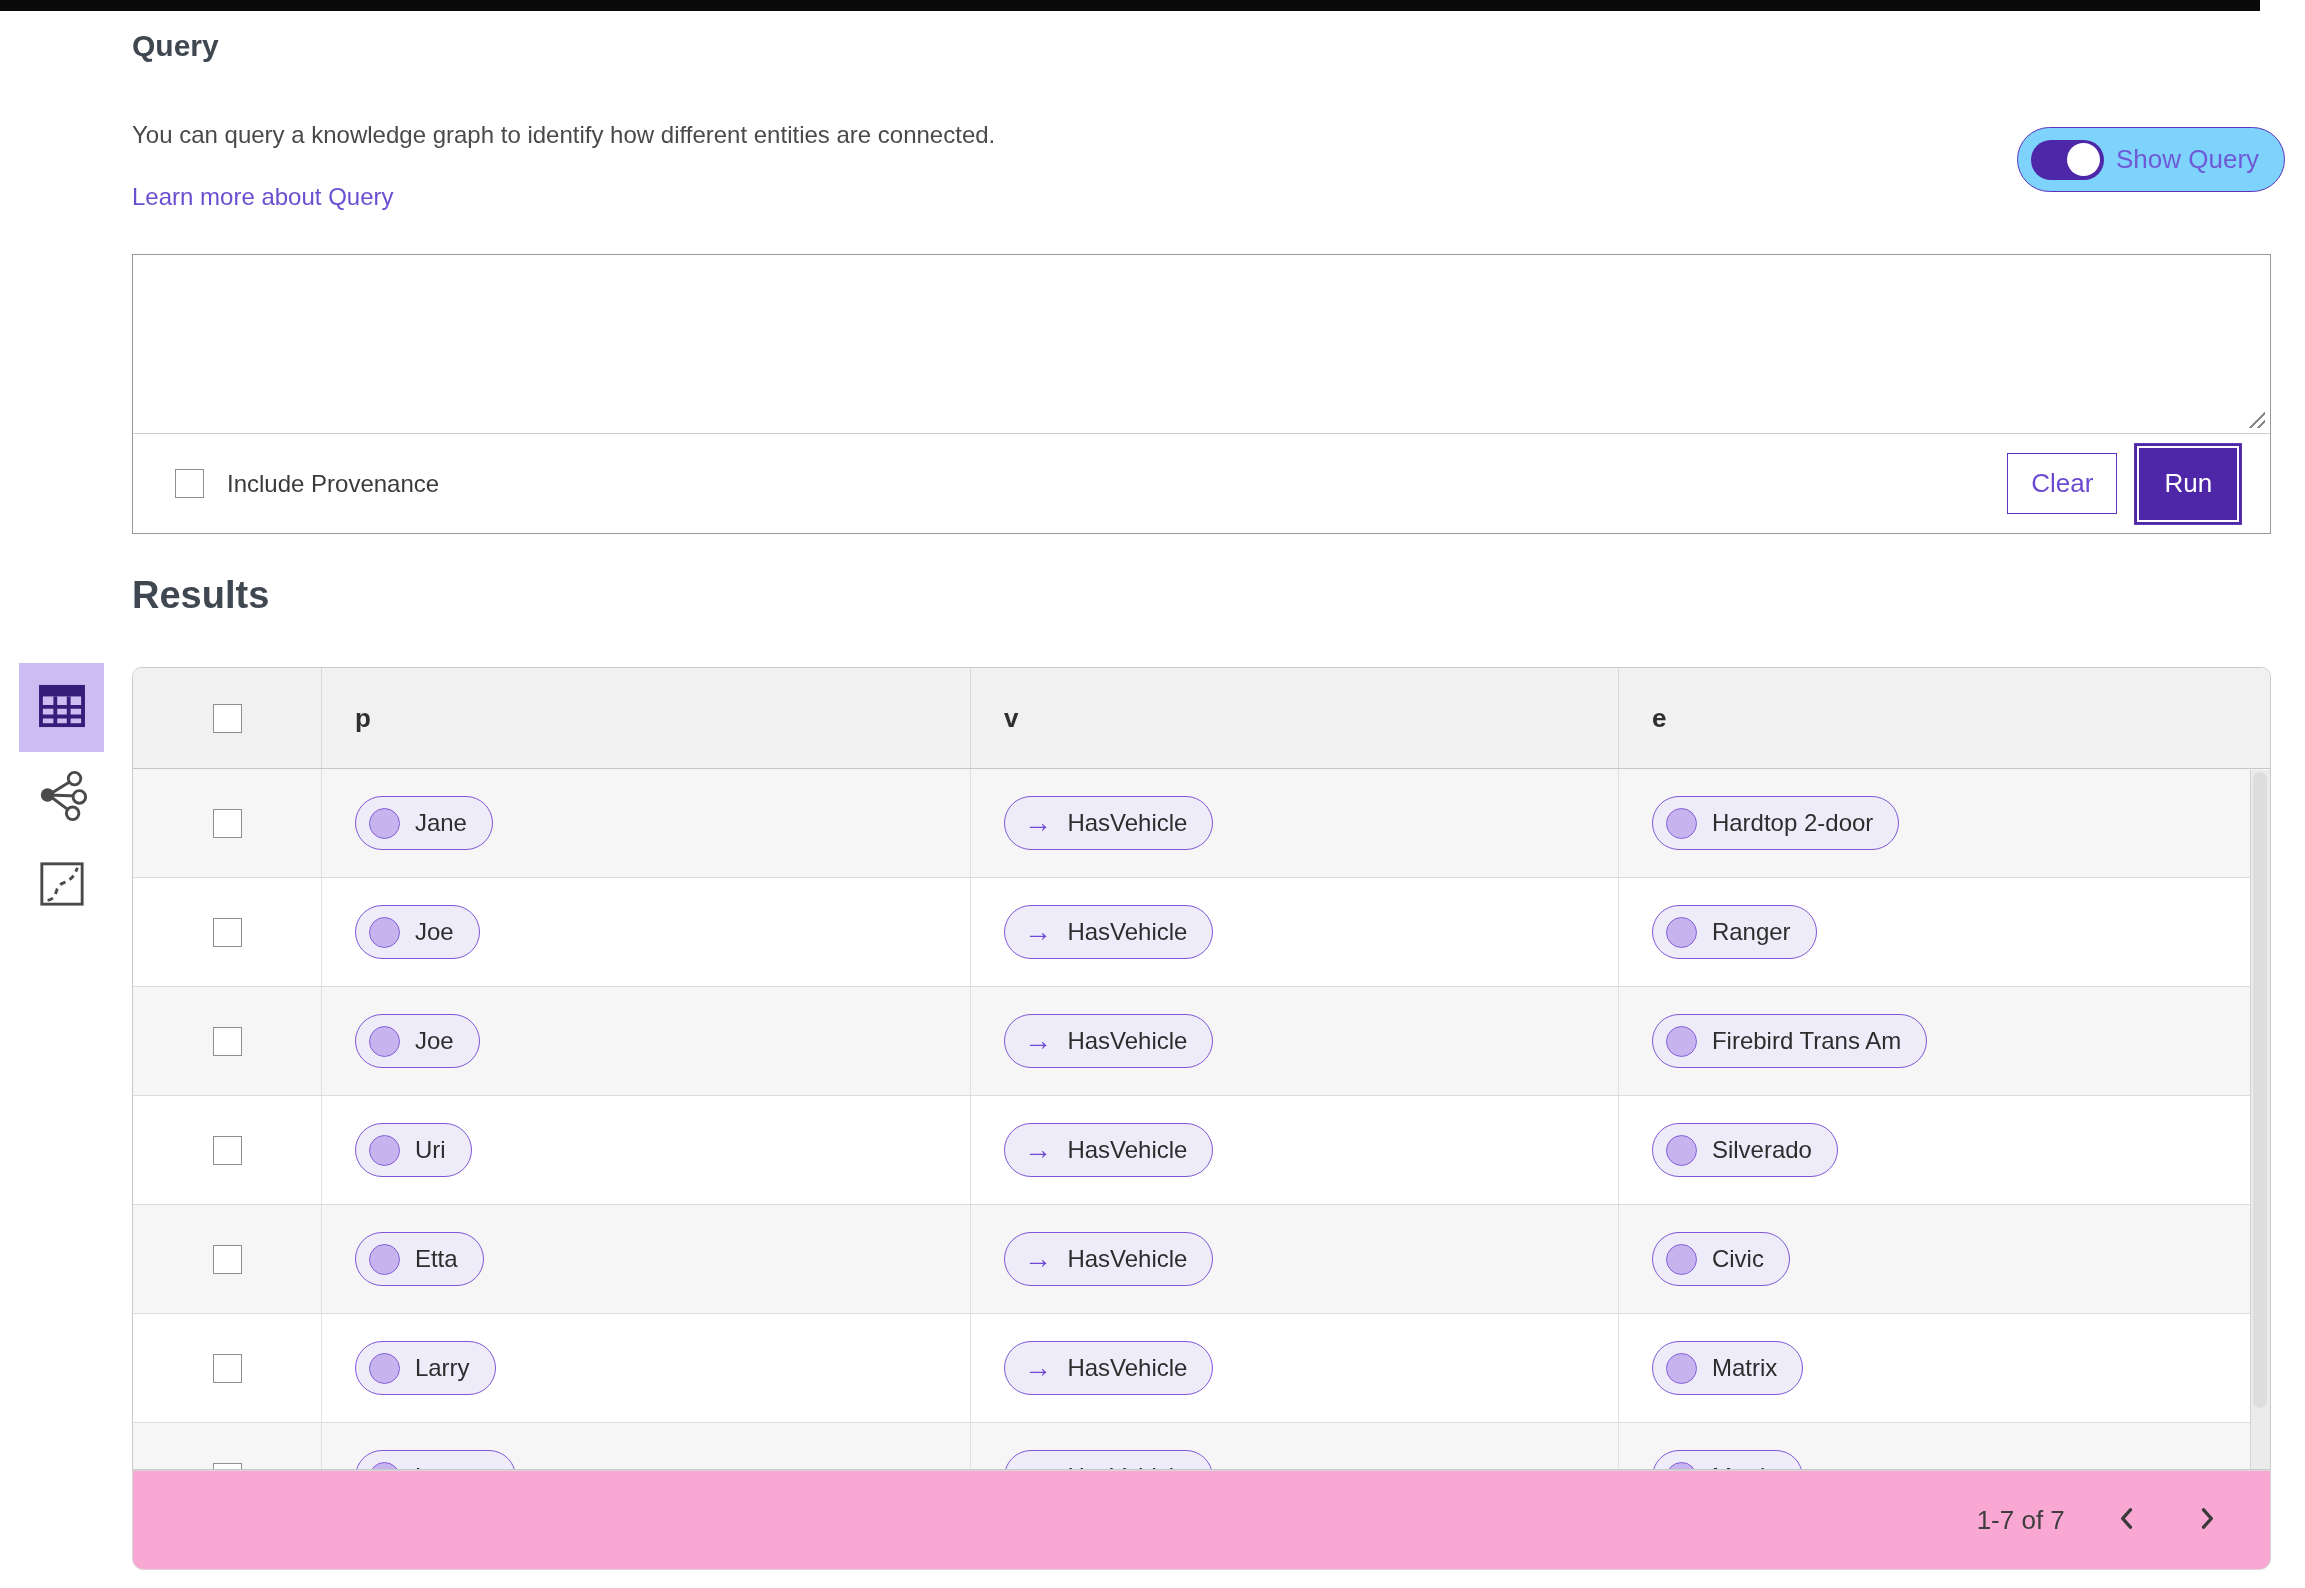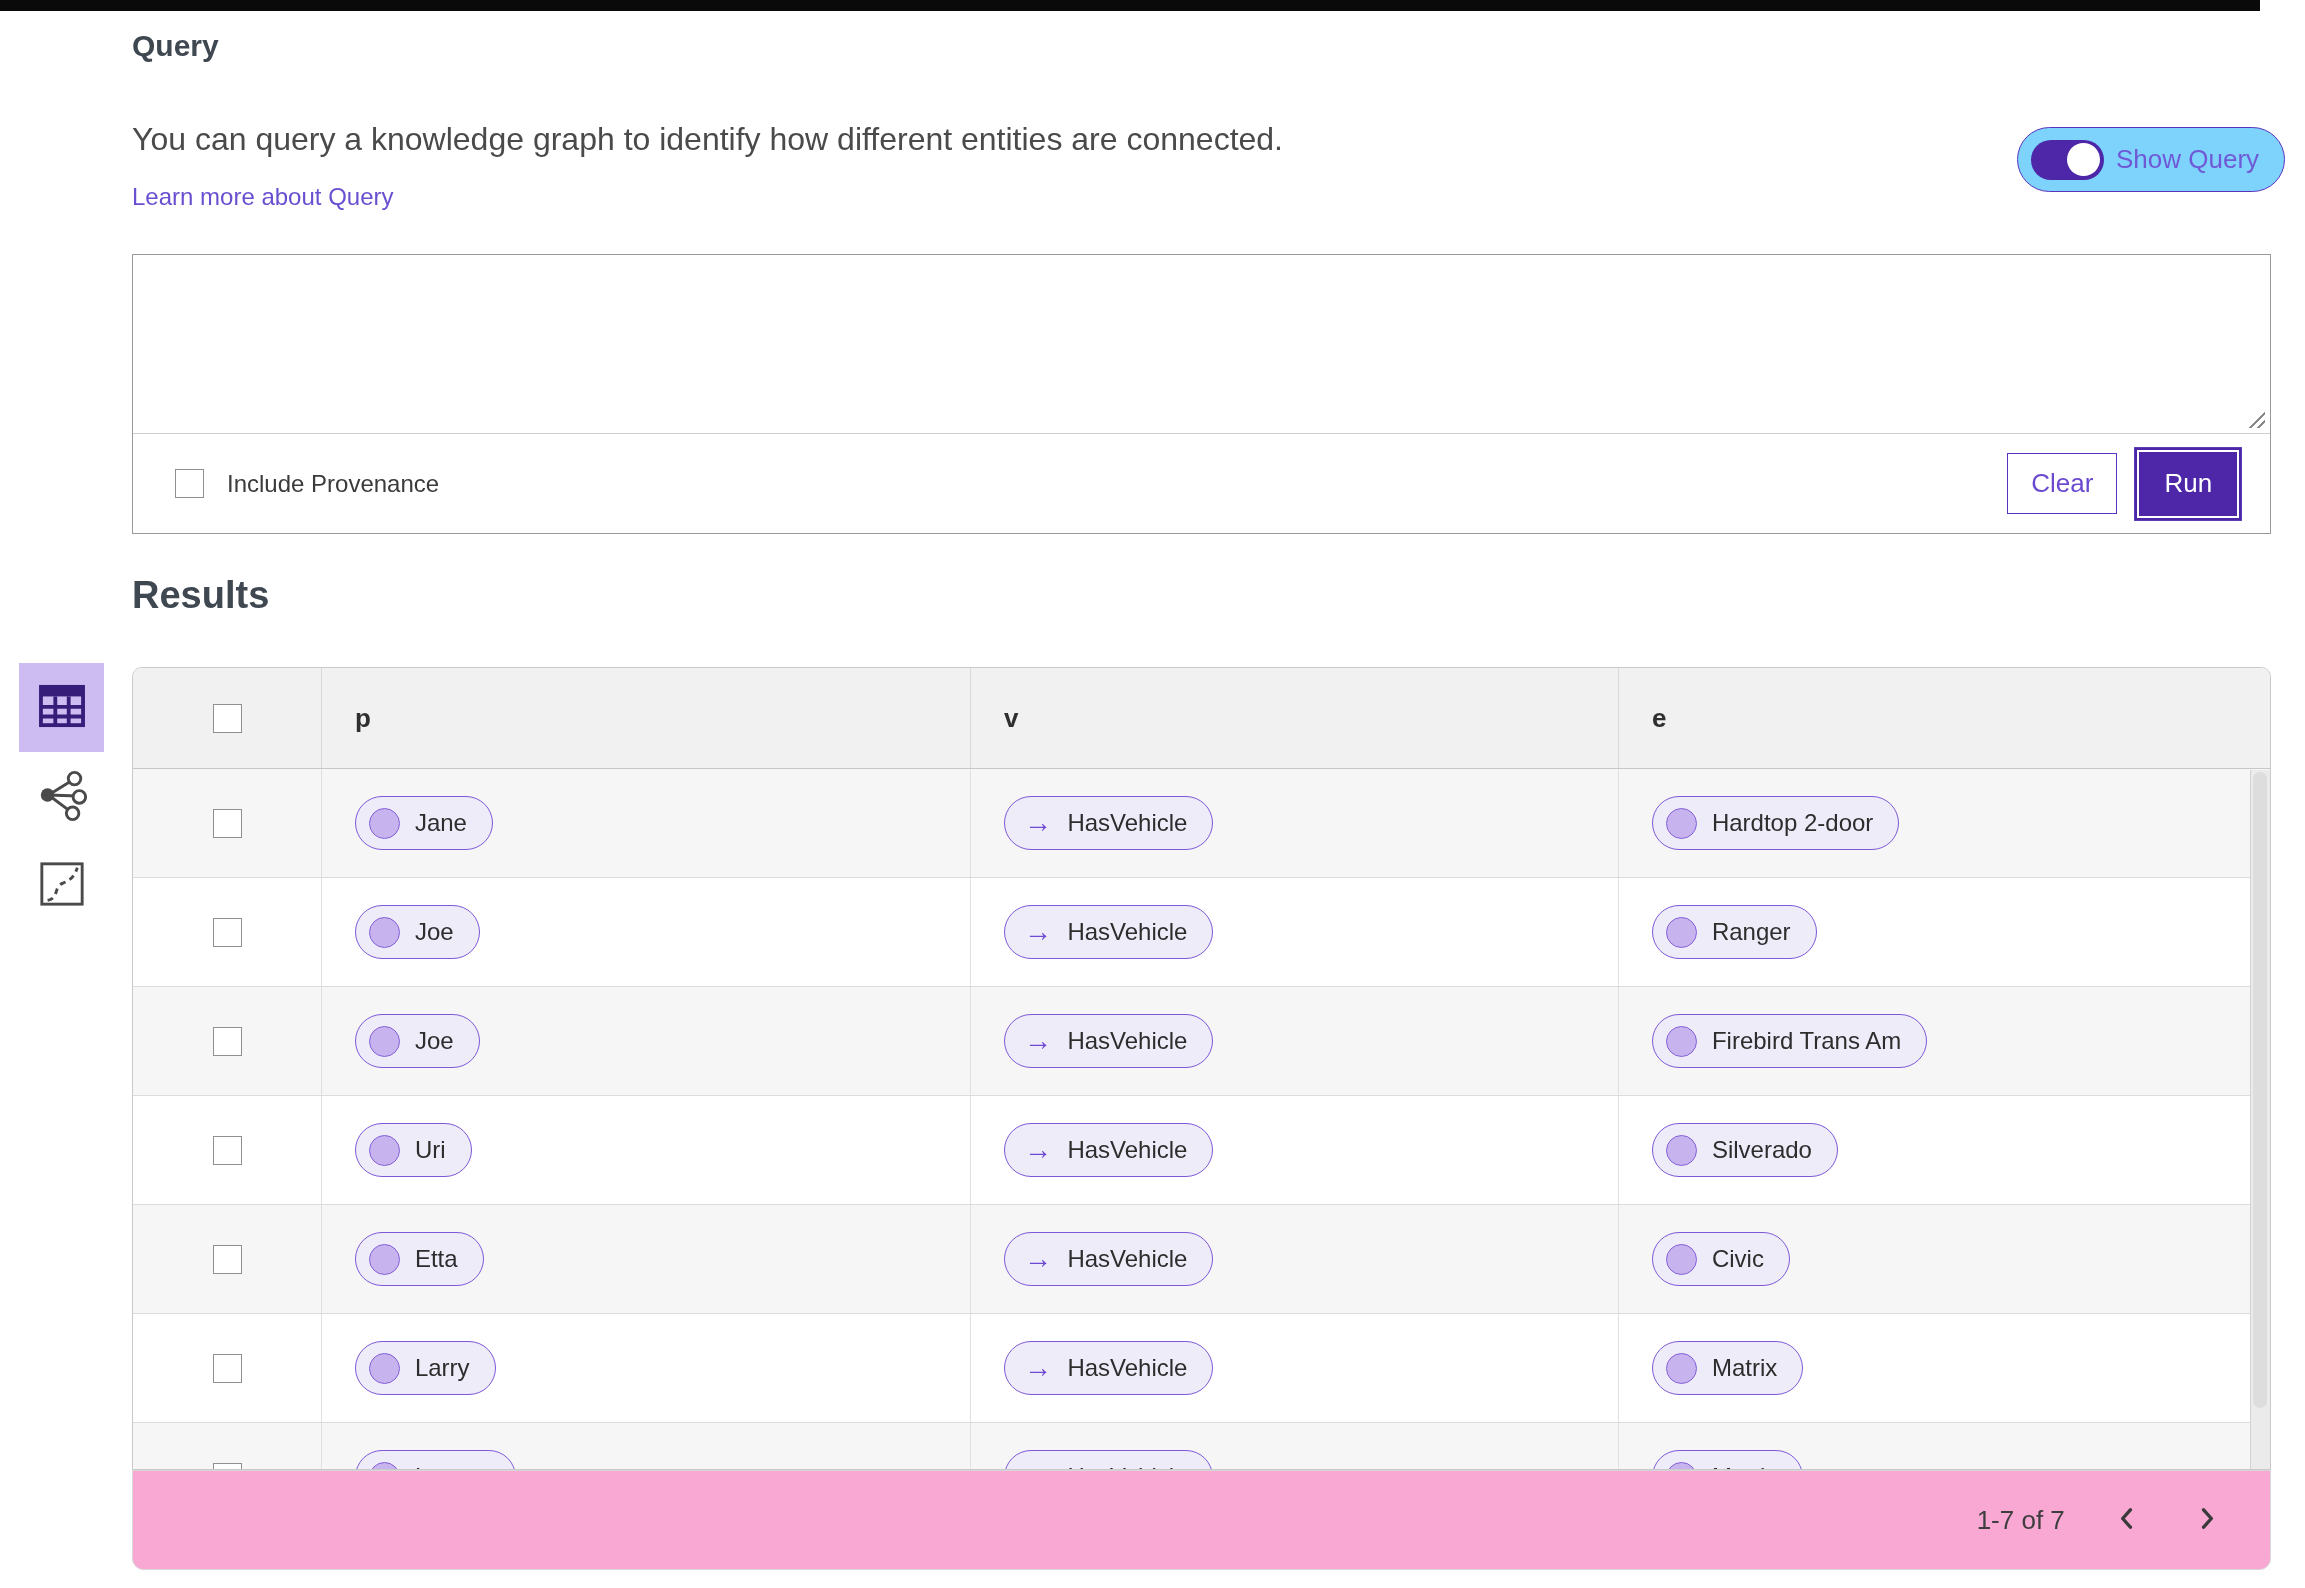--- a/index.html
+++ b/index.html
@@ -4,21 +4,21 @@
 <style>
   html,body{margin:0;padding:0;background:#fff;}
   .screen{
     position:relative;width:2306px;height:1588px;background:#ffffff;
     font-family:"Liberation Sans", sans-serif;overflow:hidden;color:#333;
   }
   .topbar{position:absolute;left:0;top:0;width:2260px;height:10.6px;background:var(--top-bar,#0a0a0a);}
 
   
   .q-title{position:absolute;left:132px;top:29px;font-size:30px;font-weight:700;color:#3f4751;}
-  .q-desc{position:absolute;left:132px;top:121px;font-size:32px;color:#4a4a4a;}
+  .q-desc{position:absolute;left:132px;top:121px;font-size:24px;color:#4a4a4a;}
   .q-link{position:absolute;left:132px;top:183px;font-size:24px;color:var(--link,#6a4fd1);cursor:pointer;text-decoration:none;}
 
   .show-query{
     position:absolute;left:2017px;top:127px;height:65px;box-sizing:border-box;
     border:1.9px solid var(--accent-border,#6e44d2);border-radius:35px;background:#7dd3fc;
     display:flex;align-items:center;gap:12.5px;padding:0 25px 0 12.5px;cursor:pointer;
   }
   .switch{position:relative;width:73px;height:40px;background:var(--accent-deep,#4e26a8);border-radius:20px;flex:none;}
   .knob{position:absolute;right:3.8px;top:3.8px;width:33px;height:33px;background:#fff;border-radius:50%;}
   .show-query .lbl{font-size:26px;color:#7059d6;}
@@ -46,21 +46,21 @@
     border:1.9px solid #8f8f8f;background:#fff;box-sizing:border-box;cursor:pointer;flex:none;
   }
   .q-footer .cb-label{margin-left:23px;font-size:24px;color:#3b3b3b;}
   .q-footer .spacer{flex:1;}
   .btn{font-family:inherit;font-size:26px;cursor:pointer;box-sizing:border-box;}
   .btn-clear{
     width:110px;height:61px;background:#fff;border:1.9px solid var(--accent-border,#5c33c0);
     color:#6b4ad0;margin-right:20px;
   }
   .btn-run{
-    width:102px;height:68px;background:var(--accent-deep,#4e26a8);color:#fff;
+    width:102px;height:76px;background:var(--accent-deep,#4e26a8);color:#fff;
     border:2.9px solid #fff;box-shadow:0 0 0 2.9px var(--accent-deep,#4e26a8);margin-right:7.7px;
   }
 
   
   .r-title{position:absolute;left:132px;top:574px;font-size:38px;font-weight:700;color:#3f4751;}
 
   .side{position:absolute;left:19px;top:663px;width:85px;}
   .side-btn{width:85px;height:89px;display:flex;align-items:center;justify-content:center;cursor:pointer;background:transparent;border:none;padding:0;}
   .side-btn.selected{background:var(--selected-view-bg,#cdbcf2);}
 

